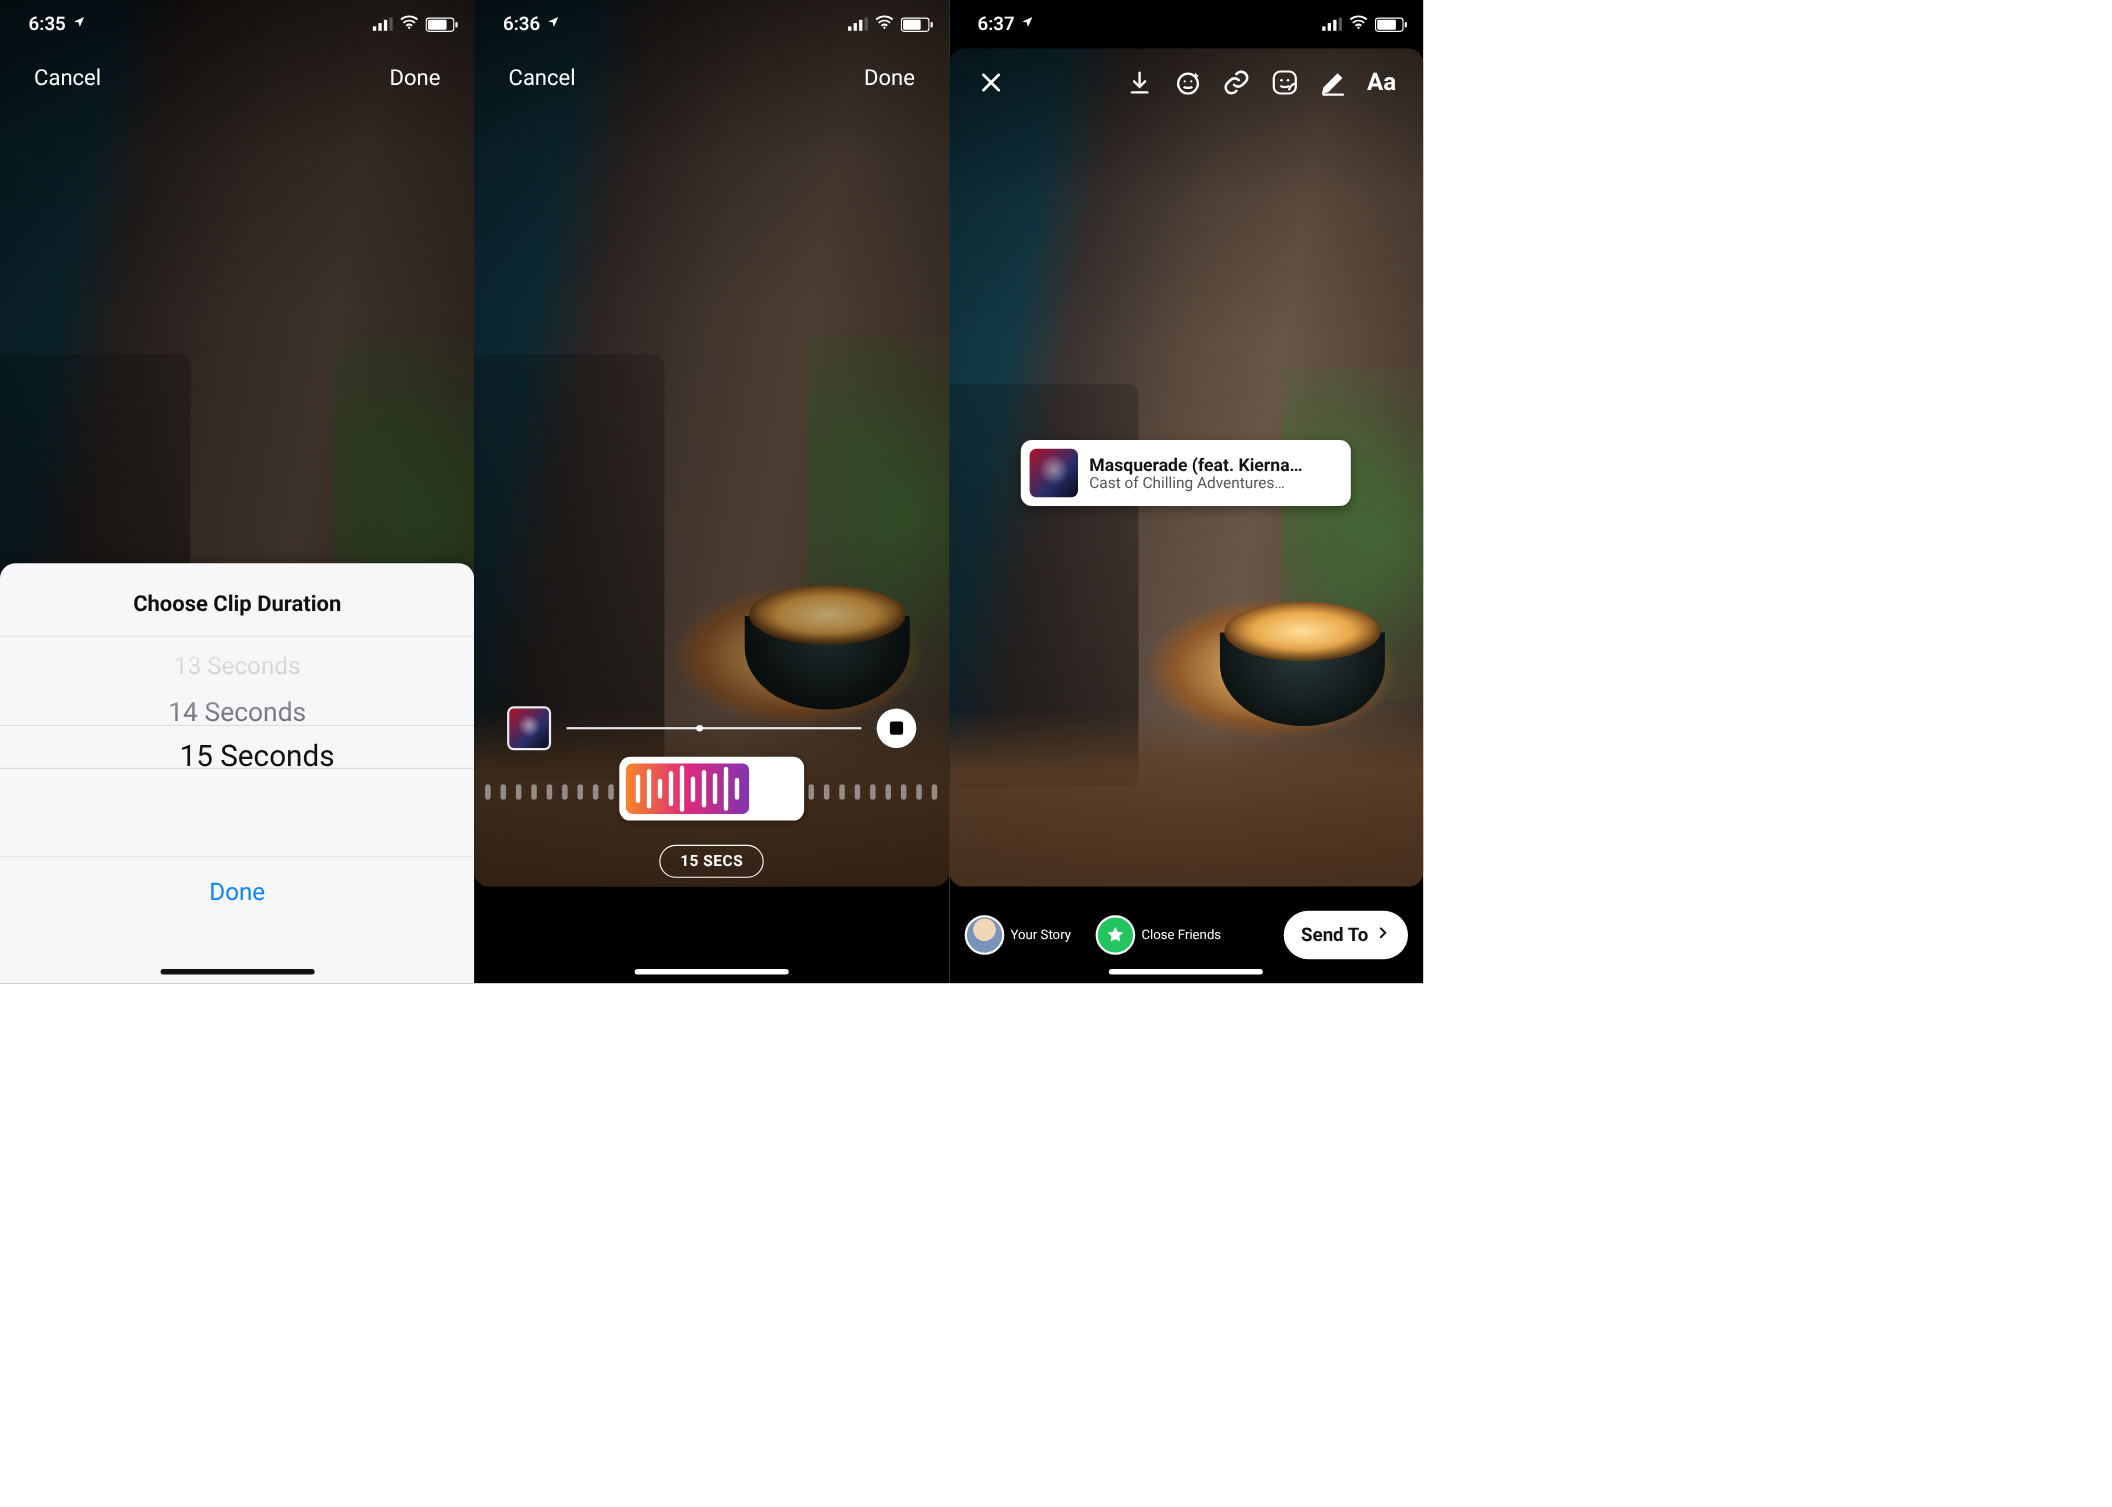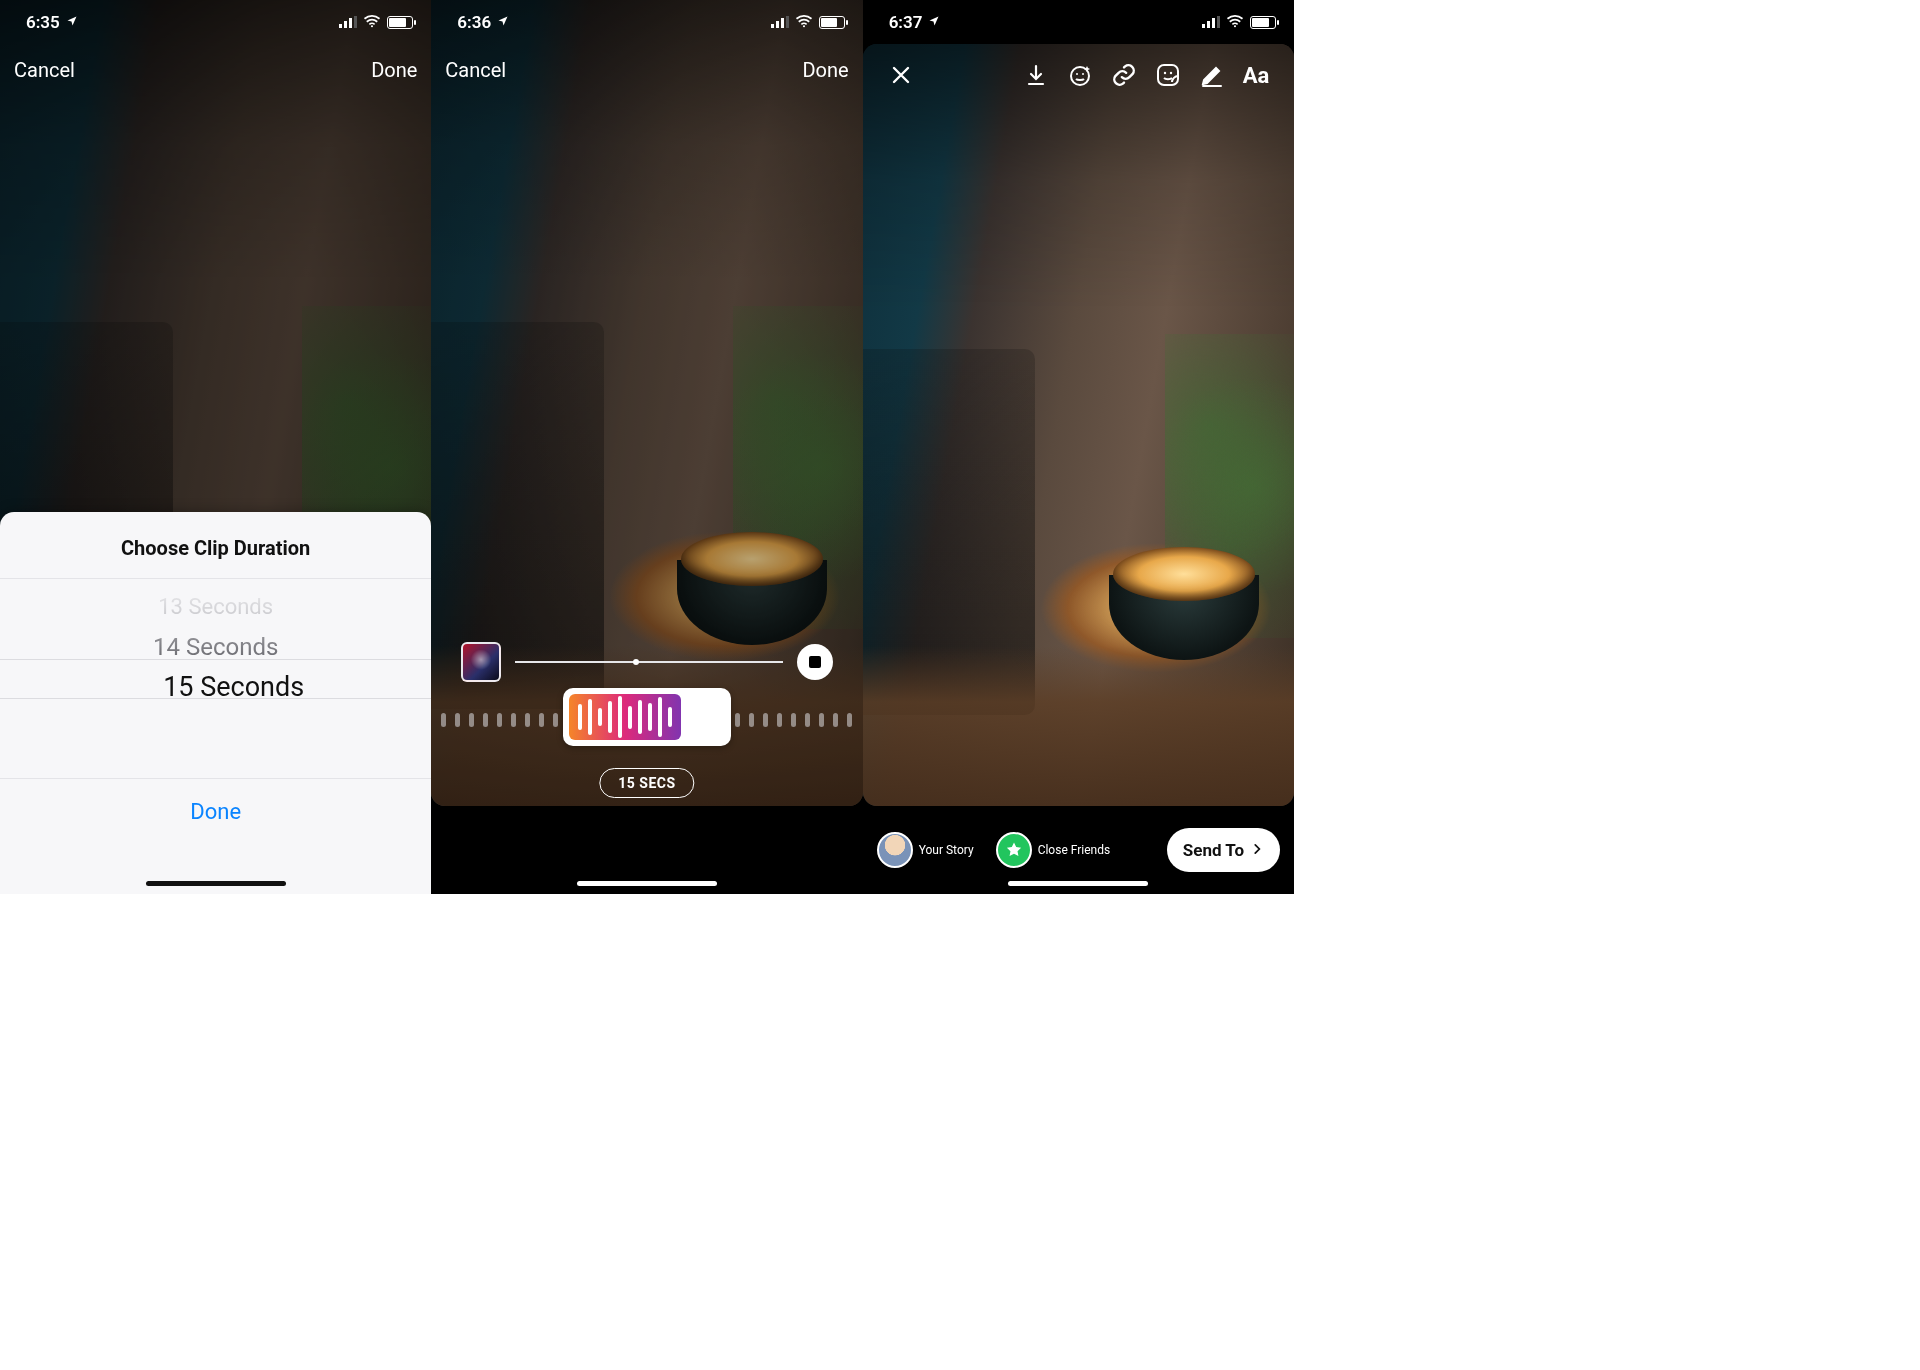--- a/index.html
+++ b/index.html
@@ -94,21 +94,21 @@
     position:absolute; right:-4%; top:38%; width:34%; height:40%;
     background:
       radial-gradient(circle at 30% 30%, rgba(60,110,50,0.6), rgba(0,0,0,0) 60%),
       radial-gradient(circle at 60% 50%, rgba(70,120,55,0.55), rgba(0,0,0,0) 62%),
       radial-gradient(circle at 45% 70%, rgba(50,95,45,0.5), rgba(0,0,0,0) 60%);
   }
   
   .nav-bar {
     position:absolute; top:48px; left:0; right:0; height:44px;
     display:flex; align-items:center; justify-content:space-between;
-    padding: 0 14px; z-index:40;
+    padding: 0 31px; z-index:40;
   }
   .nav-btn { color:#fff; font-size:20px; font-weight:400; }
   
   .home-ind { position:absolute; bottom:8px; left:50%; transform:translateX(-50%);
     width:140px; height:5px; border-radius:3px; background:#fff; z-index:60;}
   .home-ind.dark { background:#111; }
   
   .sheet {
     position:absolute; left:0; right:0; bottom:0;
     background:#f7f7f9; border-radius:14px 14px 0 0;
@@ -499,20 +499,27 @@
         <svg width="26" height="26" viewBox="0 0 26 26" fill="none" stroke-width="2" stroke-linecap="round">
             <path d="M4 22l4-1 12-12-3-3L5 18l-1 4z" fill="#fff" stroke="#fff"></path>
             <path d="M4 24h18"></path>
           </svg>
       </div>
       <div class="tool-icon" style="font-weight:700;font-size:22px;color:#fff;">
         <span>Aa</span>
       </div>
     </div>
 
+    <div class="music-chip">
+      <div class="art"></div>
+      <div class="tcol">
+        <div class="t1">Masquerade (feat. Kierna…</div>
+        <div class="t2">Cast of Chilling Adventures…</div>
+      </div>
+    </div>
 
     <div class="share-row">
       <div class="share-item">
         <div class="circ avatar"></div>
         <div class="lbl">Your Story</div>
       </div>
       <div class="share-item">
         <div class="circ cf">
           <svg width="18" height="18" viewBox="0 0 24 24" fill="#fff">
               <path d="M12 2l2.9 6 6.6.9-4.8 4.6 1.2 6.5L12 17l-5.9 3 1.2-6.5L2.5 8.9 9.1 8 12 2z"></path>

